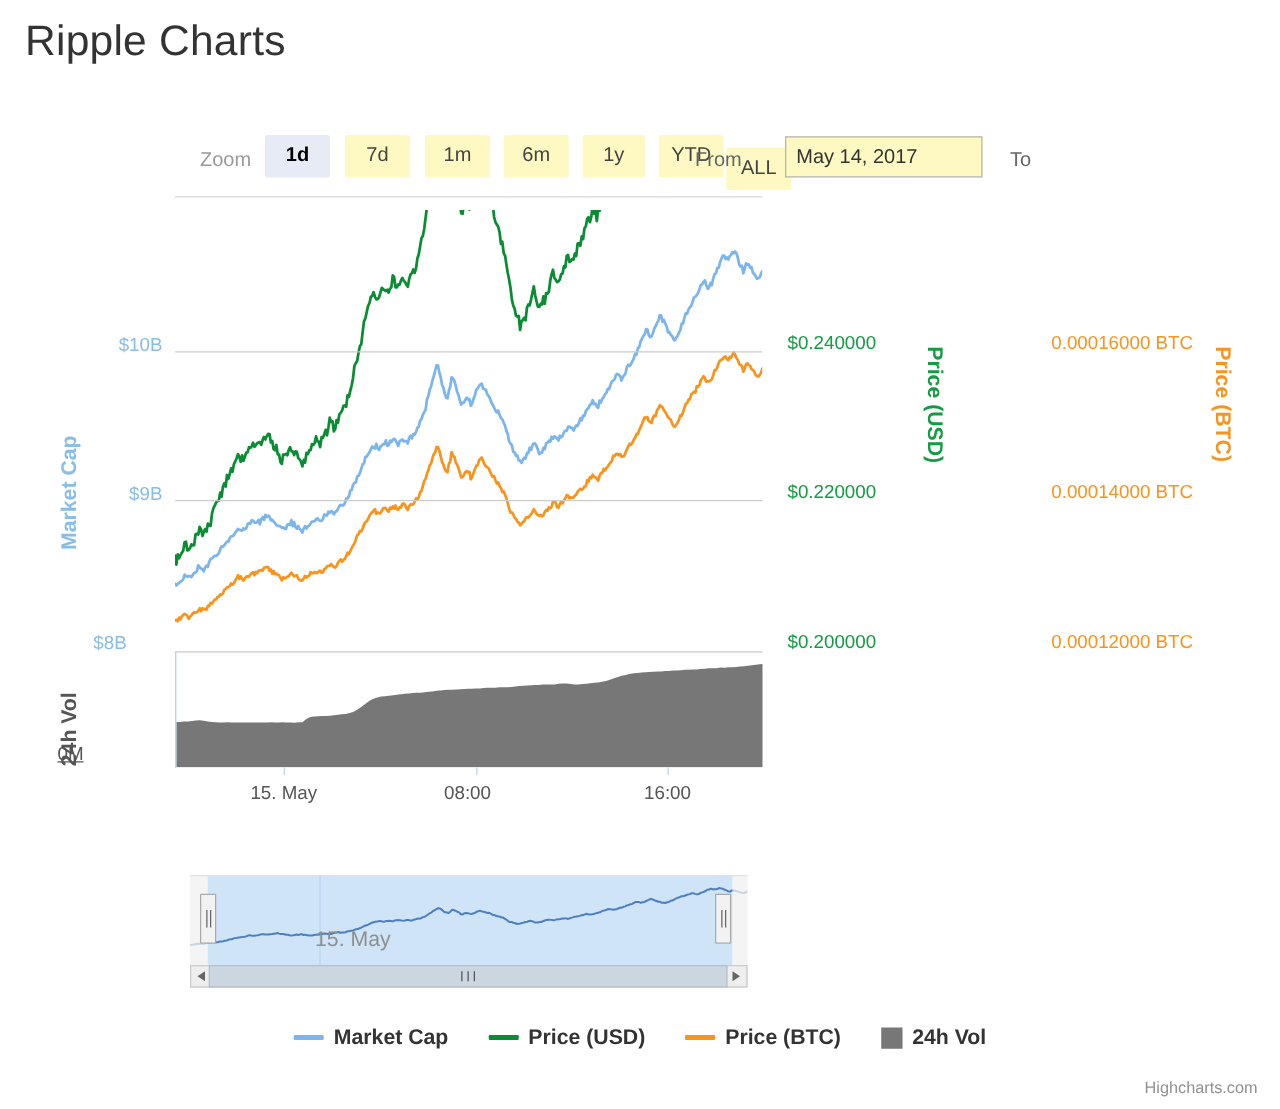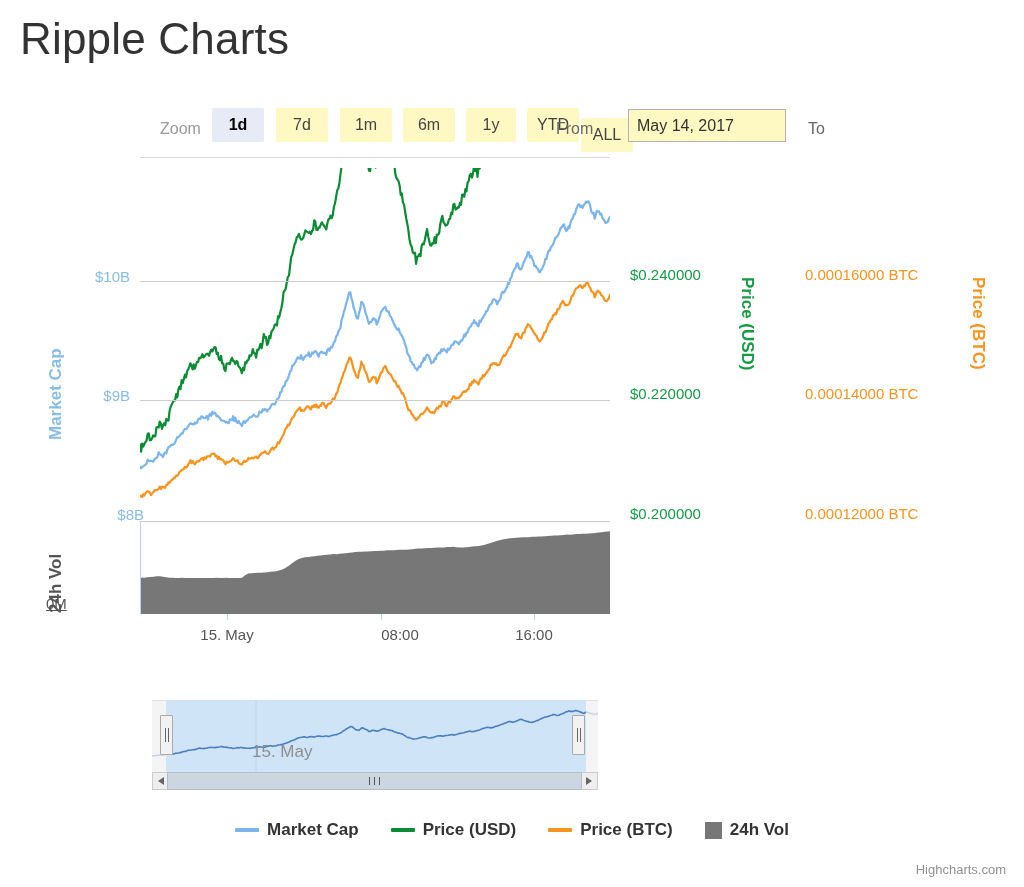--- a/index.html
+++ b/index.html
@@ -8,21 +8,21 @@
     width: 1024px; height: 887px;
     background: #ffffff;
     font-family: "Liberation Sans", sans-serif;
     overflow: hidden;
   }
   #root { position: relative; width: 1024px; height: 887px; }
 
   
   .page-title {
     position: absolute; left: 20px; top: 14px;
-    font-size: 44px; font-weight: 400; color: #333333;
+    font-size: 34px; font-weight: 400; color: #333333;
     letter-spacing: 0.2px;
   }
 
   
   .range-selector { position: absolute; left: 0; top: 108px; width: 1024px; height: 40px; margin-left: 12px; }
   .rs-zoom-label {
     position: absolute; left: 148px; top: 12px;
     font-size: 16px; color: #9a9a9a;
   }
   .rs-btn {
@@ -67,21 +67,21 @@
   #usd-title  { color: #159c43; }
   #btc-title  { color: #f7941e; }
 
   
   .tick {
     position: absolute; font-size: 15px; white-space: nowrap;
   }
   .tick.mcap { color: #88bde6; text-align: right; }
   .tick.vol  { color: #555555; text-align: left; text-decoration: underline; }
   .tick.usd  { color: #159c43; }
-  .tick.btc  { color: #f7941e; }
+  .tick.btc  { color: #f7941e; margin-left: 36px; }
   .tick.xax  { color: #555555; text-align: center; }
 
   
   #plot-main {
     position: absolute; left: 140px; top: 168px;
     width: 470px; height: 350px;
     overflow: hidden;
   }
   #plot-vol {
     position: absolute; left: 140px; top: 521px;
@@ -199,21 +199,21 @@
 
   <div class="rs-divider"></div>
 
   <div class="axis-title v-left" id="mcap-title" style="left:46px; top:440px;">Market Cap</div>
   <div class="axis-title v-left" id="vol-title" style="left:46px; top:613px;">24h Vol</div>
   <div class="axis-title v-right" id="usd-title" style="left:757px; top:277px;">Price (USD)</div>
   <div class="axis-title v-right" id="btc-title" style="left:988px; top:277px;">Price (BTC)</div>
 
   <div class="tick mcap" style="left:46px; top:268px; width:84px;">$10B</div>
   <div class="tick mcap" style="left:46px; top:387px; width:84px;">$9B</div>
-  <div class="tick mcap" style="left:60px; top:506px; width:84px;">$8B</div>
+  <div class="tick mcap" style="left:46px; top:506px; width:84px;text-align:center;">$8B</div>
 
   <div class="tick vol" style="left:46px; top:595px; width:84px;">0M</div>
 
   <div class="tick usd" style="left:630px; top:266px;">$0.240000</div>
   <div class="tick usd" style="left:630px; top:385px;">$0.220000</div>
   <div class="tick usd" style="left:630px; top:505px;">$0.200000</div>
 
   <div class="tick btc" style="left:805px; top:266px;">0.00016000 BTC</div>
   <div class="tick btc" style="left:805px; top:385px;">0.00014000 BTC</div>
   <div class="tick btc" style="left:805px; top:505px;">0.00012000 BTC</div>
@@ -234,21 +234,21 @@
     <svg id="svg-vol" width="470" height="92">
         <path d="M0.00 55.50 L3.15 55.65 L6.31 55.26 L9.46 55.10 L12.62 54.81 L15.77 54.33 L18.93 54.13 L22.08 54.64 L25.23 55.29 L28.39 55.68 L31.54 55.81 L34.70 56.02 L37.85 56.01 L41.01 55.87 L44.16 55.92 L47.32 55.97 L50.47 55.99 L53.62 55.91 L56.78 55.91 L59.93 55.95 L63.09 55.99 L66.24 56.06 L69.40 56.09 L72.55 55.94 L75.70 55.84 L78.86 56.06 L82.01 56.00 L85.17 55.85 L88.32 55.95 L91.48 55.91 L94.63 56.12 L97.79 55.89 L100.94 55.72 L104.09 53.24 L107.25 51.52 L110.40 51.25 L113.56 51.09 L116.71 50.82 L119.87 50.76 L123.02 50.50 L126.17 50.29 L129.33 49.78 L132.48 49.48 L135.64 49.29 L138.79 48.36 L141.95 47.31 L145.10 45.52 L148.26 43.38 L151.41 41.01 L154.56 38.69 L157.72 36.95 L160.87 35.93 L164.03 35.16 L167.18 34.92 L170.34 34.57 L173.49 34.24 L176.64 33.81 L179.80 33.41 L182.95 33.00 L186.11 32.71 L189.26 32.49 L192.42 32.11 L195.57 32.14 L198.72 31.73 L201.88 31.49 L205.03 31.15 L208.19 30.65 L211.34 30.38 L214.50 30.02 L217.65 29.83 L220.81 29.74 L223.96 29.57 L227.11 29.49 L230.27 29.20 L233.42 29.03 L236.58 28.91 L239.73 28.71 L242.89 28.71 L246.04 28.30 L249.19 28.28 L252.35 28.29 L255.50 28.10 L258.66 27.83 L261.81 27.85 L264.97 27.79 L268.12 27.51 L271.28 27.16 L274.43 26.84 L277.58 26.61 L280.74 26.38 L283.89 26.28 L287.05 25.98 L290.20 26.00 L293.36 25.66 L296.51 25.58 L299.66 25.57 L302.82 25.52 L305.97 25.05 L309.13 24.89 L312.28 24.80 L315.44 25.29 L318.59 25.61 L321.74 25.54 L324.90 25.14 L328.05 24.94 L331.21 24.51 L334.36 24.19 L337.52 23.92 L340.67 23.45 L343.83 22.72 L346.98 21.74 L350.13 20.64 L353.29 19.66 L356.44 18.66 L359.60 18.01 L362.75 17.20 L365.91 16.64 L369.06 16.35 L372.21 16.03 L375.37 15.76 L378.52 15.62 L381.68 15.32 L384.83 15.22 L387.99 15.22 L391.14 14.76 L394.30 14.86 L397.45 14.49 L400.60 14.39 L403.76 14.22 L406.91 13.89 L410.07 13.87 L413.22 13.62 L416.38 13.56 L419.53 13.26 L422.68 13.04 L425.84 12.60 L428.99 12.63 L432.15 12.54 L435.30 12.08 L438.46 12.11 L441.61 11.86 L444.77 11.75 L447.92 11.62 L451.07 11.19 L454.23 10.92 L457.38 10.50 L460.54 10.21 L463.69 9.72 L466.85 9.49 L470.00 9.07 L470.00 92 L0 92 Z" fill="#777777" stroke-linejoin="round" stroke-linecap="round"></path>
       </svg>
   </div>
 
   <div class="xtickmark" style="left:227px; top:614px;"></div>
   <div class="xtickmark" style="left:381px; top:614px;"></div>
   <div class="xtickmark" style="left:534px; top:614px;"></div>
 
   <div class="tick xax" style="left:177px; top:626px; width:100px;">15. May</div>
-  <div class="tick xax" style="left:350px; top:626px; width:100px;">08:00</div>
+  <div class="tick xax" style="left:324px; top:626px; width:100px;">08:00</div>
   <div class="tick xax" style="left:484px; top:626px; width:100px;">16:00</div>
 
   <div class="nav-outline"></div>
   <div id="plot-nav">
     <svg id="svg-nav" width="446" height="72">
         <rect x="14" y="0" width="420" height="72" fill="#cfe4f7"></rect>
         <line x1="104" x2="104" y1="0" y2="72" stroke="#bcd6ee" stroke-width="1"></line>
         <path d="M0.00 55.75 L1.40 55.91 L2.80 55.68 L4.19 55.47 L5.59 55.20 L6.99 54.99 L8.39 55.03 L9.79 54.81 L11.18 55.00 L12.58 54.69 L13.98 54.22 L15.38 53.95 L16.78 53.93 L18.18 53.58 L19.57 53.57 L20.97 53.84 L22.37 53.88 L23.77 53.16 L25.17 53.25 L26.56 52.98 L27.96 52.61 L29.36 52.41 L30.76 51.77 L32.16 51.42 L33.55 51.43 L34.95 50.73 L36.35 50.31 L37.75 50.20 L39.15 49.96 L40.55 49.74 L41.94 49.65 L43.34 49.41 L44.74 49.12 L46.14 48.58 L47.54 48.11 L48.93 48.36 L50.33 48.51 L51.73 48.62 L53.13 48.30 L54.53 48.19 L55.92 47.69 L57.32 47.46 L58.72 47.42 L60.12 47.51 L61.52 47.55 L62.92 47.59 L64.31 47.37 L65.71 47.21 L67.11 47.00 L68.51 46.81 L69.91 46.39 L71.30 46.90 L72.70 47.21 L74.10 47.13 L75.50 47.40 L76.90 47.82 L78.29 47.80 L79.69 48.14 L81.09 48.51 L82.49 48.28 L83.89 47.93 L85.29 47.58 L86.68 48.07 L88.08 47.45 L89.48 47.42 L90.88 47.99 L92.28 47.72 L93.67 48.28 L95.07 48.31 L96.47 48.32 L97.87 48.40 L99.27 48.02 L100.66 47.88 L102.06 47.71 L103.46 47.63 L104.86 47.34 L106.26 46.99 L107.66 46.88 L109.05 47.06 L110.45 47.26 L111.85 47.27 L113.25 47.13 L114.65 46.42 L116.04 46.20 L117.44 46.08 L118.84 45.60 L120.24 46.34 L121.64 45.91 L123.03 46.08 L124.43 45.80 L125.83 45.06 L127.23 44.97 L128.63 44.66 L130.03 44.64 L131.42 43.91 L132.82 43.39 L134.22 43.25 L135.62 42.58 L137.02 42.07 L138.41 41.33 L139.81 40.65 L141.21 40.17 L142.61 39.66 L144.01 38.98 L145.40 38.23 L146.80 37.83 L148.20 37.43 L149.60 37.20 L151.00 36.91 L152.39 36.72 L153.79 37.25 L155.19 37.50 L156.59 36.89 L157.99 36.83 L159.39 36.62 L160.78 36.76 L162.18 37.11 L163.58 36.45 L164.98 36.25 L166.38 36.07 L167.77 36.14 L169.17 36.42 L170.57 36.51 L171.97 36.40 L173.37 36.06 L174.76 36.02 L176.16 36.45 L177.56 36.41 L178.96 35.63 L180.36 35.53 L181.76 34.96 L183.15 34.73 L184.55 34.73 L185.95 33.84 L187.35 33.51 L188.75 32.82 L190.14 31.81 L191.54 30.75 L192.94 30.13 L194.34 28.83 L195.74 28.21 L197.13 27.37 L198.53 26.55 L199.93 26.72 L201.33 27.66 L202.73 29.05 L204.13 29.84 L205.52 29.94 L206.92 30.34 L208.32 29.21 L209.72 27.87 L211.12 28.09 L212.51 28.76 L213.91 29.46 L215.31 29.92 L216.71 31.41 L218.11 31.53 L219.50 30.57 L220.90 30.32 L222.30 30.52 L223.70 30.89 L225.10 31.16 L226.50 30.74 L227.89 30.33 L229.29 29.43 L230.69 28.96 L232.09 28.52 L233.49 29.17 L234.88 29.44 L236.28 29.77 L237.68 30.34 L239.08 30.29 L240.48 30.76 L241.87 31.75 L243.27 31.93 L244.67 32.63 L246.07 32.96 L247.47 33.12 L248.87 33.79 L250.26 33.92 L251.66 34.90 L253.06 35.69 L254.46 36.84 L255.86 37.64 L257.25 37.57 L258.65 38.25 L260.05 38.55 L261.45 39.17 L262.85 38.93 L264.24 38.82 L265.64 38.47 L267.04 38.06 L268.44 37.61 L269.84 37.37 L271.24 36.84 L272.63 36.69 L274.03 37.02 L275.43 37.74 L276.83 38.06 L278.23 37.98 L279.62 37.62 L281.02 37.60 L282.42 36.92 L283.82 36.39 L285.22 35.92 L286.61 35.72 L288.01 35.83 L289.41 35.90 L290.81 36.20 L292.21 35.89 L293.61 35.49 L295.00 35.47 L296.40 35.23 L297.80 34.87 L299.20 34.71 L300.60 34.54 L301.99 35.15 L303.39 34.81 L304.79 34.29 L306.19 33.90 L307.59 33.33 L308.98 33.21 L310.38 32.93 L311.78 32.69 L313.18 32.17 L314.58 32.07 L315.97 31.50 L317.37 31.04 L318.77 31.54 L320.17 31.66 L321.57 31.45 L322.97 31.15 L324.36 30.72 L325.76 30.37 L327.16 30.05 L328.56 29.57 L329.96 28.63 L331.35 28.39 L332.75 28.01 L334.15 27.44 L335.55 27.16 L336.95 27.52 L338.34 27.87 L339.74 27.65 L341.14 27.47 L342.54 26.77 L343.94 26.20 L345.34 26.14 L346.73 25.44 L348.13 25.09 L349.53 24.34 L350.93 24.07 L352.33 23.33 L353.72 23.12 L355.12 22.32 L356.52 21.60 L357.92 21.60 L359.32 21.68 L360.71 22.35 L362.11 21.76 L363.51 21.64 L364.91 20.73 L366.31 20.17 L367.71 19.48 L369.10 19.20 L370.50 19.75 L371.90 20.41 L373.30 20.82 L374.70 21.41 L376.09 21.47 L377.49 22.25 L378.89 22.29 L380.29 22.41 L381.69 21.81 L383.08 21.57 L384.48 20.63 L385.88 20.49 L387.28 19.66 L388.68 18.95 L390.08 18.33 L391.47 17.85 L392.87 17.06 L394.27 17.00 L395.67 16.63 L397.07 15.99 L398.46 15.53 L399.86 15.29 L401.26 14.59 L402.66 14.64 L404.06 15.11 L405.45 15.52 L406.85 15.20 L408.25 14.51 L409.65 13.88 L411.05 13.55 L412.45 12.79 L413.84 11.86 L415.24 11.70 L416.64 10.85 L418.04 11.40 L419.44 11.40 L420.83 11.36 L422.23 11.01 L423.63 10.42 L425.03 10.87 L426.43 11.08 L427.82 11.86 L429.22 12.28 L430.62 13.09 L432.02 13.32 L433.42 12.34 L434.82 12.38 L436.21 12.60 L437.61 13.12 L439.01 13.45 L440.41 14.01 L441.81 14.25 L443.20 14.42 L444.60 13.79 L446.00 13.23 " fill="none" stroke="#4b7fc0" stroke-width="1.6" stroke-linejoin="round" stroke-linecap="round"></path>
       </svg>
   </div>

